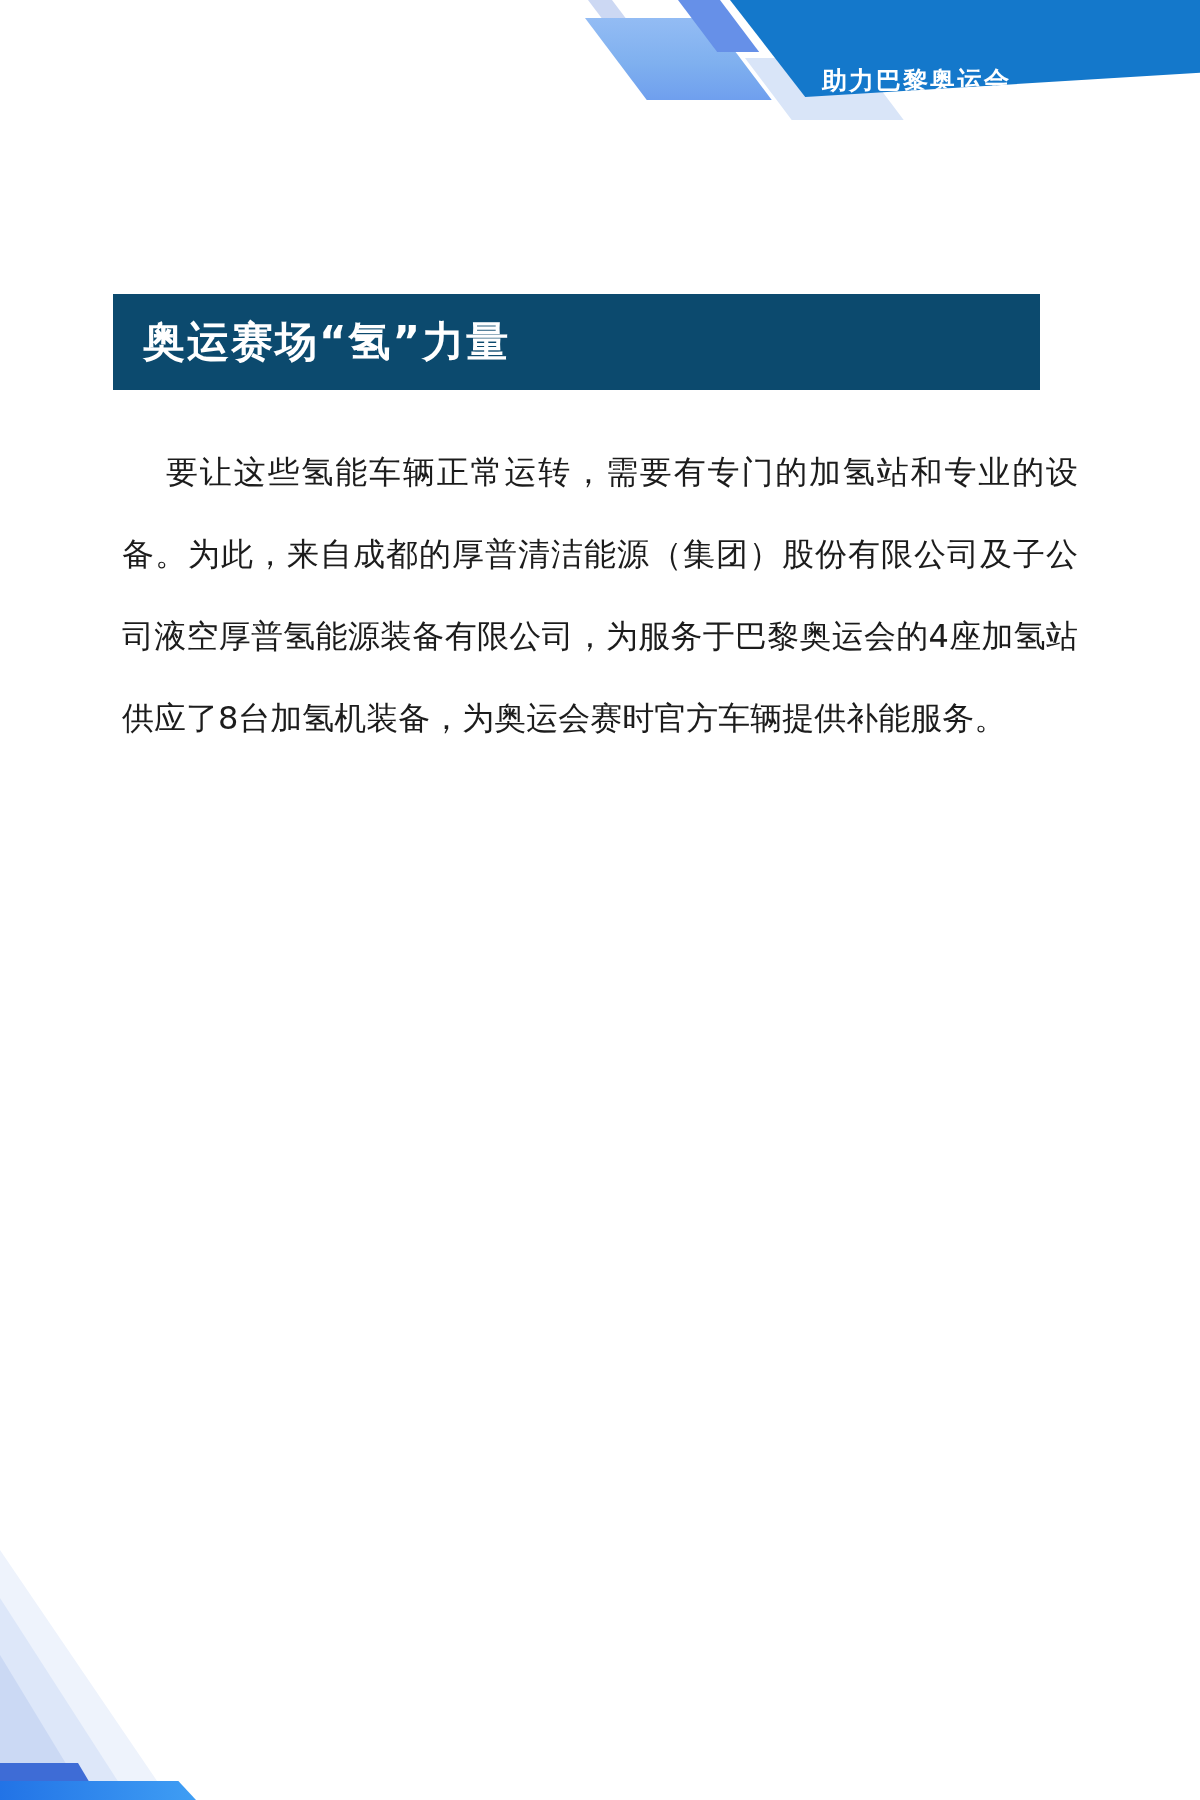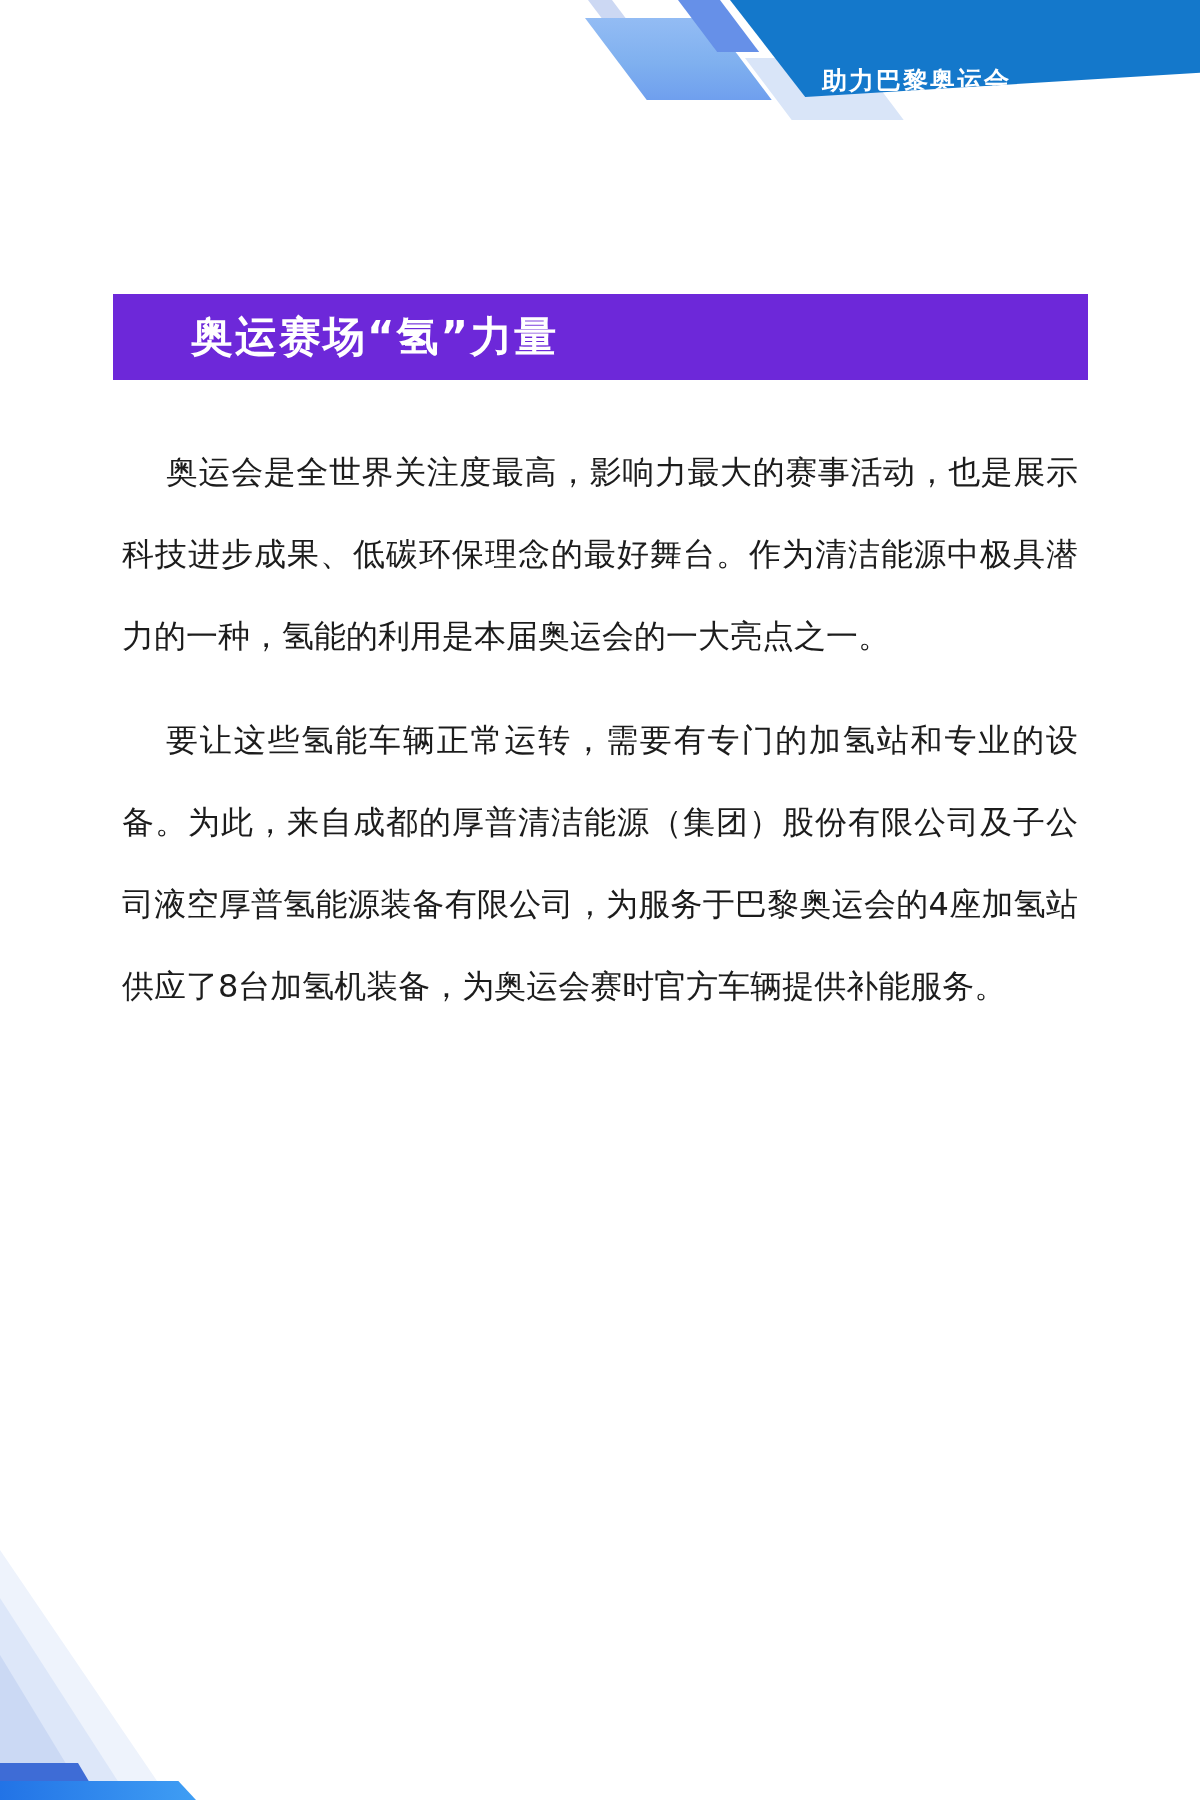--- a/index.html
+++ b/index.html
@@ -42,23 +42,23 @@
   }
   .ribbon-label {
     margin-left: 92px; margin-top: 30px;
     color: #ffffff; font-size: 25px; font-weight: bold;
     letter-spacing: 2px; white-space: nowrap;
   }
 
   
   .title-bar {
     position: absolute; left: 113px; top: 294px;
-    width: 927px; height: 86px;
-    background: #6d28d9;
-    display: flex; align-items: center; padding-left: 48px;
+    width: 927px; height: 96px;
+    background: #0c4a6e;
+    display: flex; align-items: center;
   }
   .title-bar h1 {
     margin: 0 0 0 30px;
     color: #ffffff; font-size: 42px; font-weight: bold;
     letter-spacing: 2px; white-space: nowrap;
   }
 
   
   .article {
     position: absolute; left: 122px; top: 431px; width: 956px;
@@ -111,21 +111,20 @@
 <div class="deco ribbon-echo"></div>
 <div class="deco ribbon">
   <span class="ribbon-label">助力巴黎奥运会</span>
 </div>
 
 <div class="title-bar">
   <h1>奥运赛场“氢”力量</h1>
 </div>
 
 <div class="article">
-  <p>奥运会是全世界关注度最高，影响力最大的赛事活动，也是展示科技进步成果、低碳环保理念的最好舞台。作为清洁能源中极具潜力的一种，氢能的利用是本届奥运会的一大亮点之一。</p>
   <p>要让这些氢能车辆正常运转，需要有专门的加氢站和专业的设备。为此，来自成都的厚普清洁能源（集团）股份有限公司及子公司液空厚普氢能源装备有限公司，为服务于巴黎奥运会的4座加氢站供应了8台加氢机装备，为奥运会赛时官方车辆提供补能服务。</p>
 </div>
 
 <div class="tri tri-outer"></div>
 <div class="tri tri-mid"></div>
 <div class="tri tri-inner"></div>
 <div class="bar-deep"></div>
 <div class="bar-bright"></div>
 
 </body></html>

